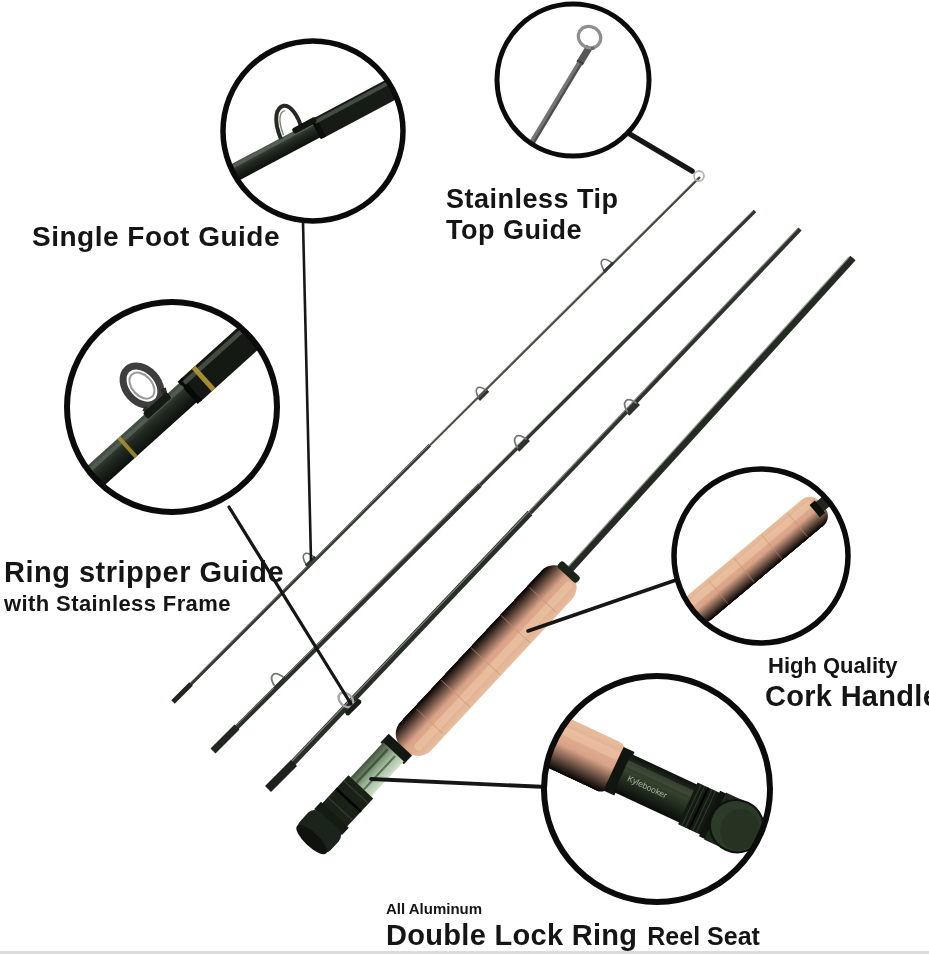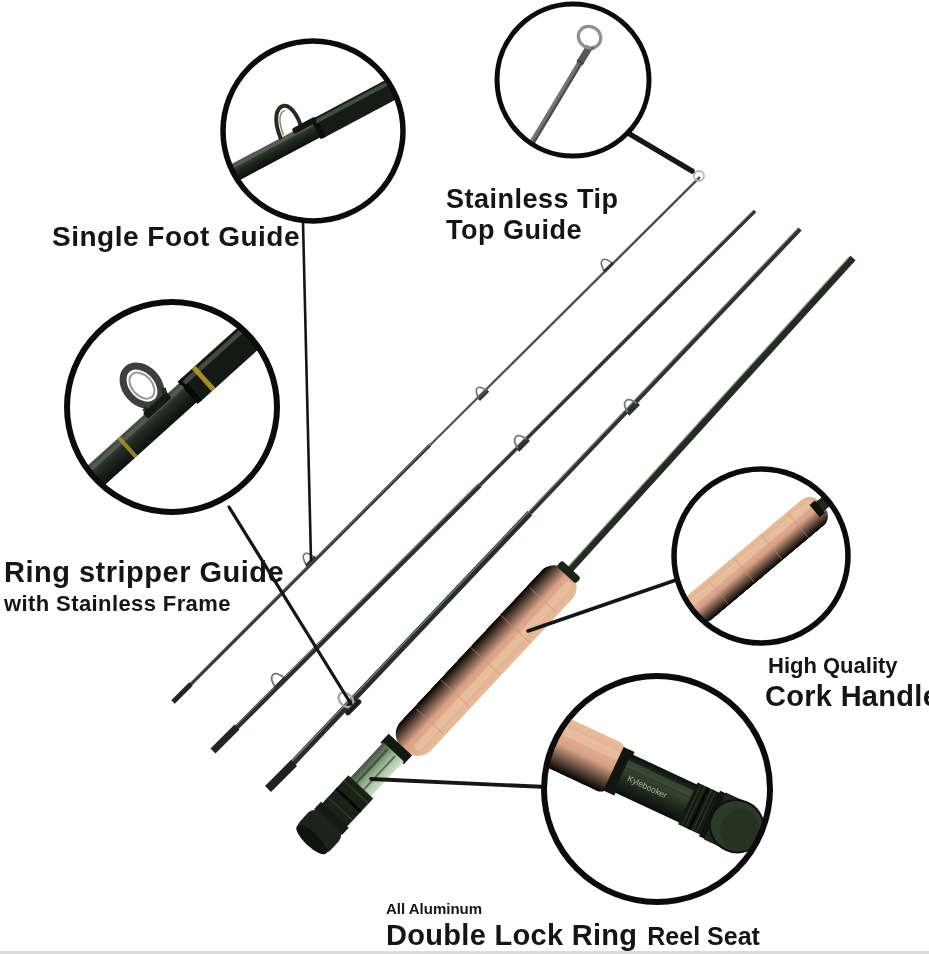--- a/index.html
+++ b/index.html
@@ -1,20 +1,20 @@
 <!DOCTYPE html>
 <html><head>
 <meta charset="utf-8">
 <style>
   html,body{margin:0;padding:0;background:#fff;}
   #canvas{position:relative;width:929px;height:954px;background:#ffffff;overflow:hidden;
           font-family:"Liberation Sans","DejaVu Sans",sans-serif;}
   #art{position:absolute;left:0;top:0;}
   .label{position:absolute;color:#151515;font-weight:bold;line-height:1.12;white-space:nowrap;}
-  .lbl-single{left:52px;top:221px;font-size:28px;letter-spacing:.5px;}
+  .lbl-single{left:32px;top:221px;font-size:28px;letter-spacing:.5px;}
   .lbl-tiptop{left:446px;top:184px;font-size:27px;letter-spacing:.5px;line-height:31px;}
   .lbl-stripper{left:4px;top:556px;}
   .lbl-stripper .big{font-size:29px;letter-spacing:.5px;display:block;}
   .lbl-stripper .small{font-size:22px;letter-spacing:.4px;display:block;margin-top:4px;}
   .lbl-cork{left:765px;top:654px;}
   .lbl-cork .small{font-size:22px;display:block;padding-left:3px;}
   .lbl-cork .big{font-size:29px;display:block;margin-top:1px;letter-spacing:.3px;}
   .lbl-reel{left:386px;top:901px;}
   .lbl-reel .small{font-size:15px;display:block;}
   .lbl-reel .bigline{display:block;margin-top:1px;}

